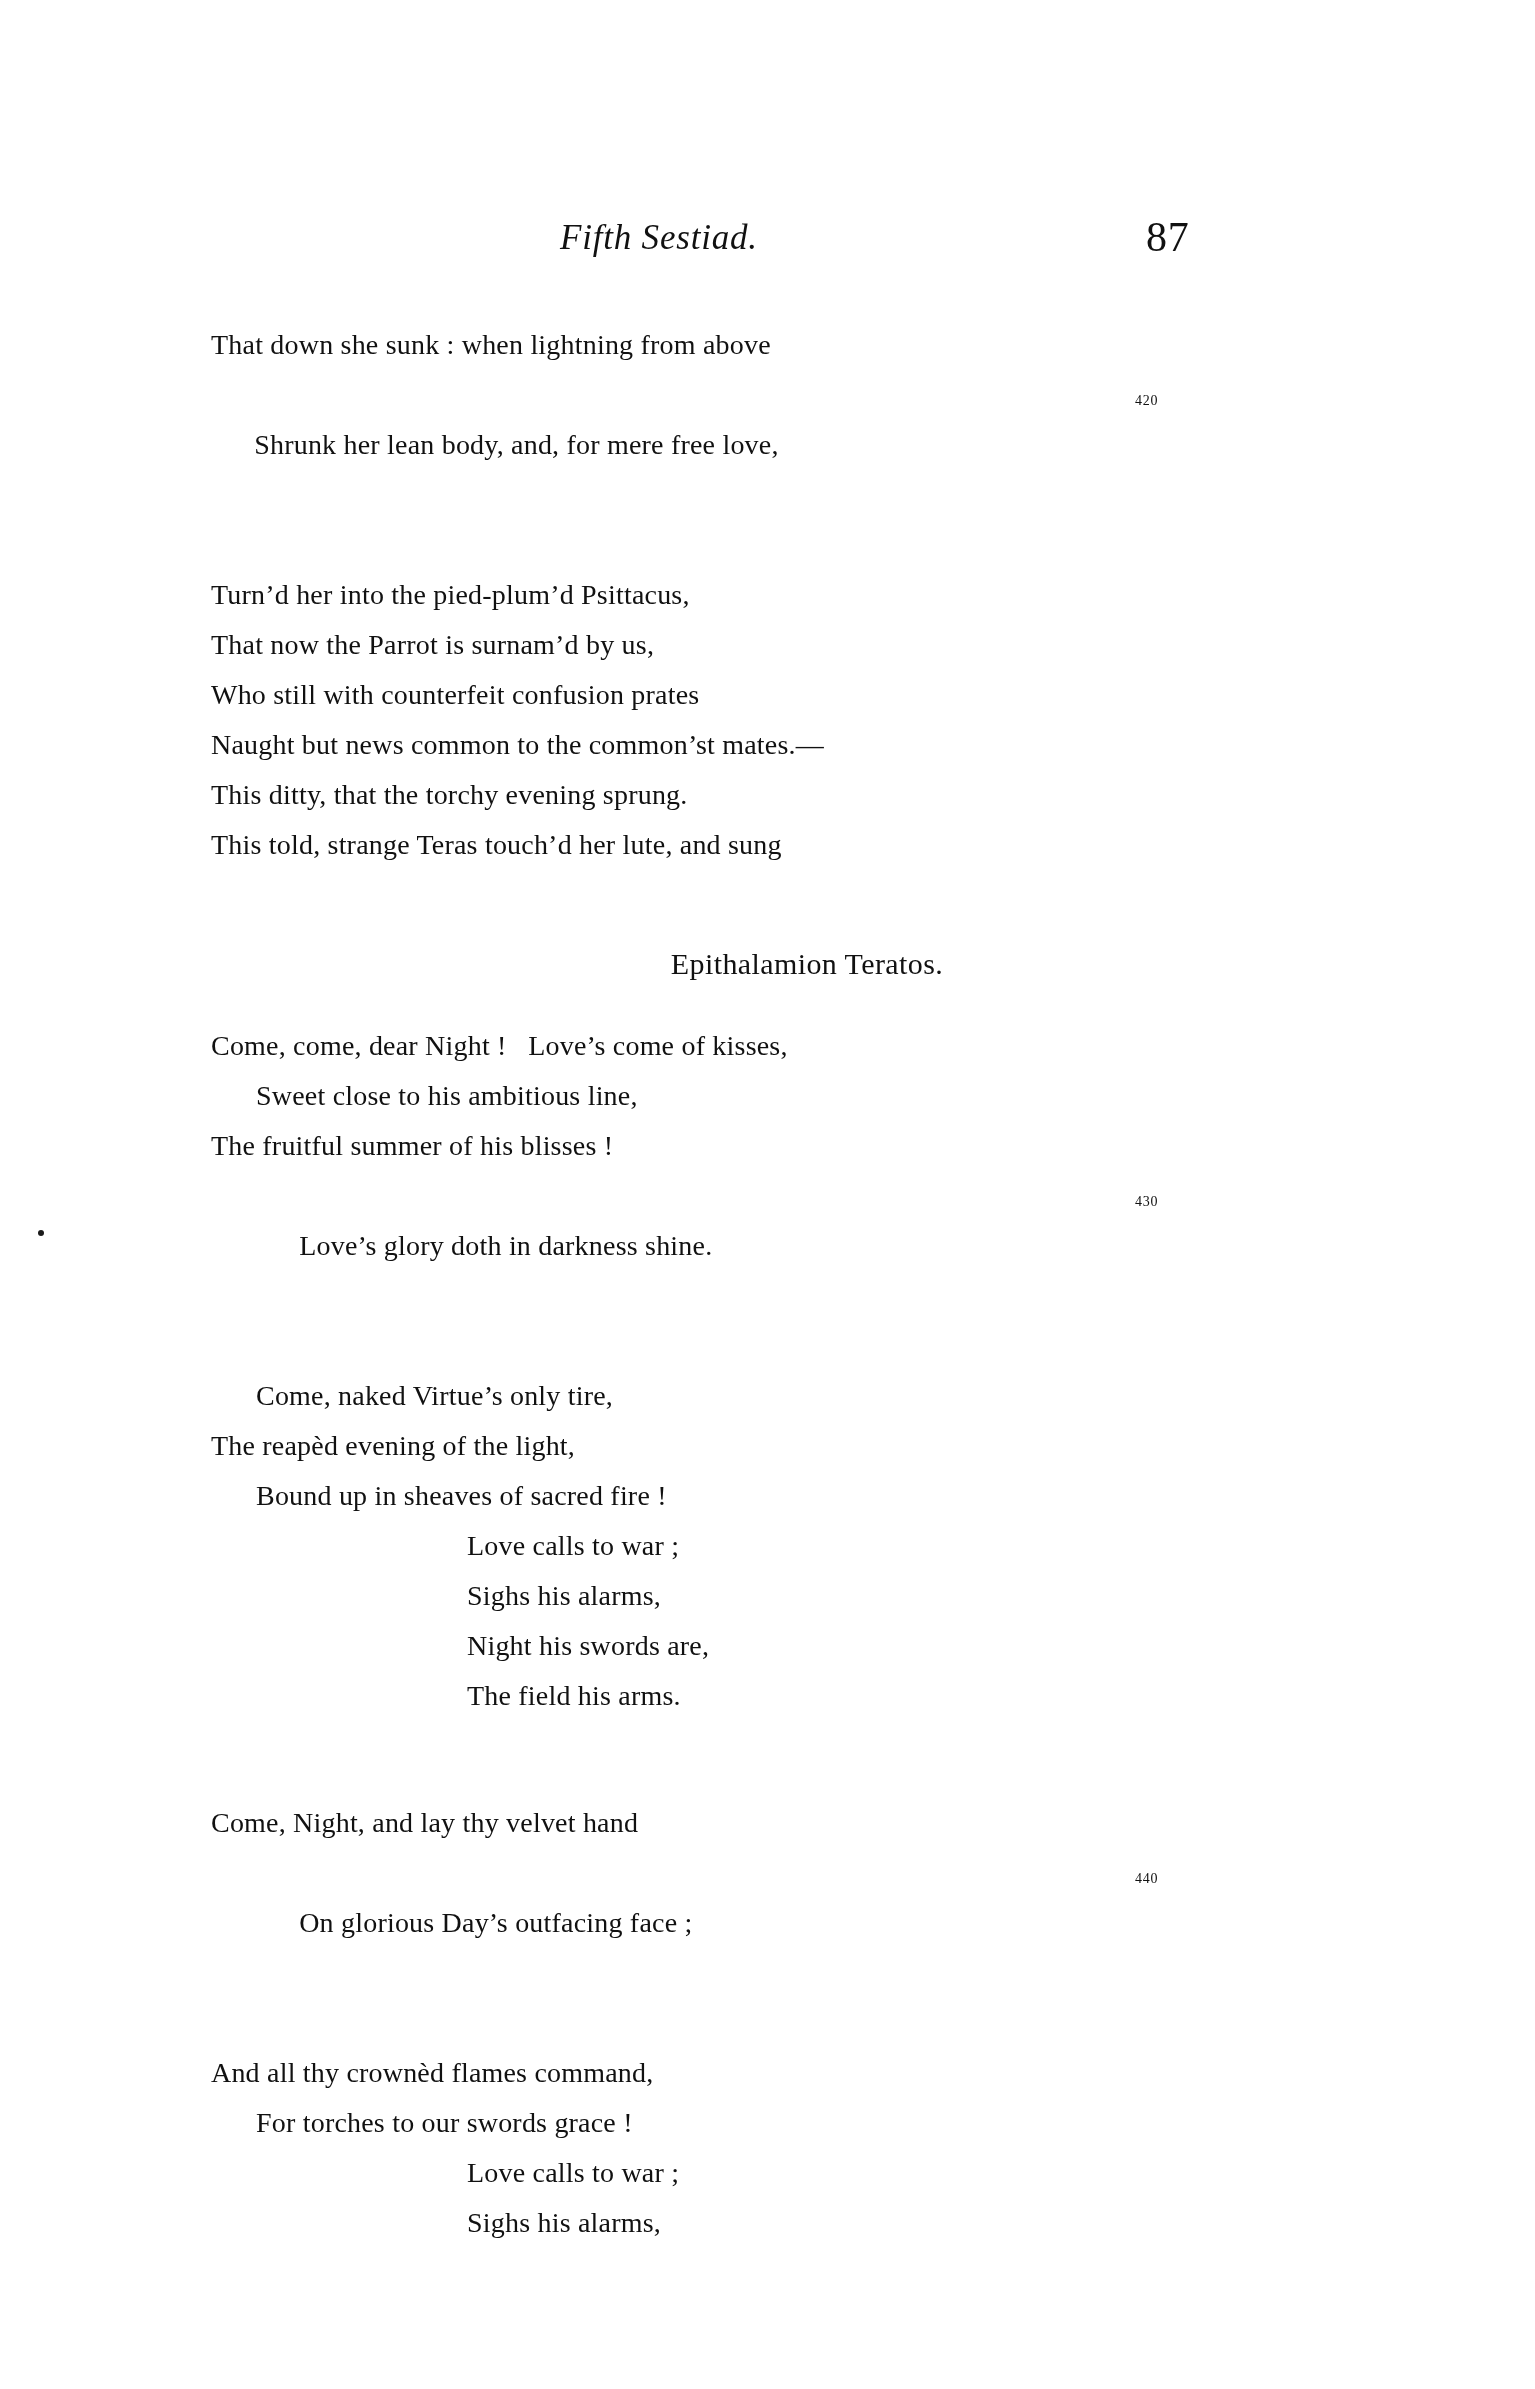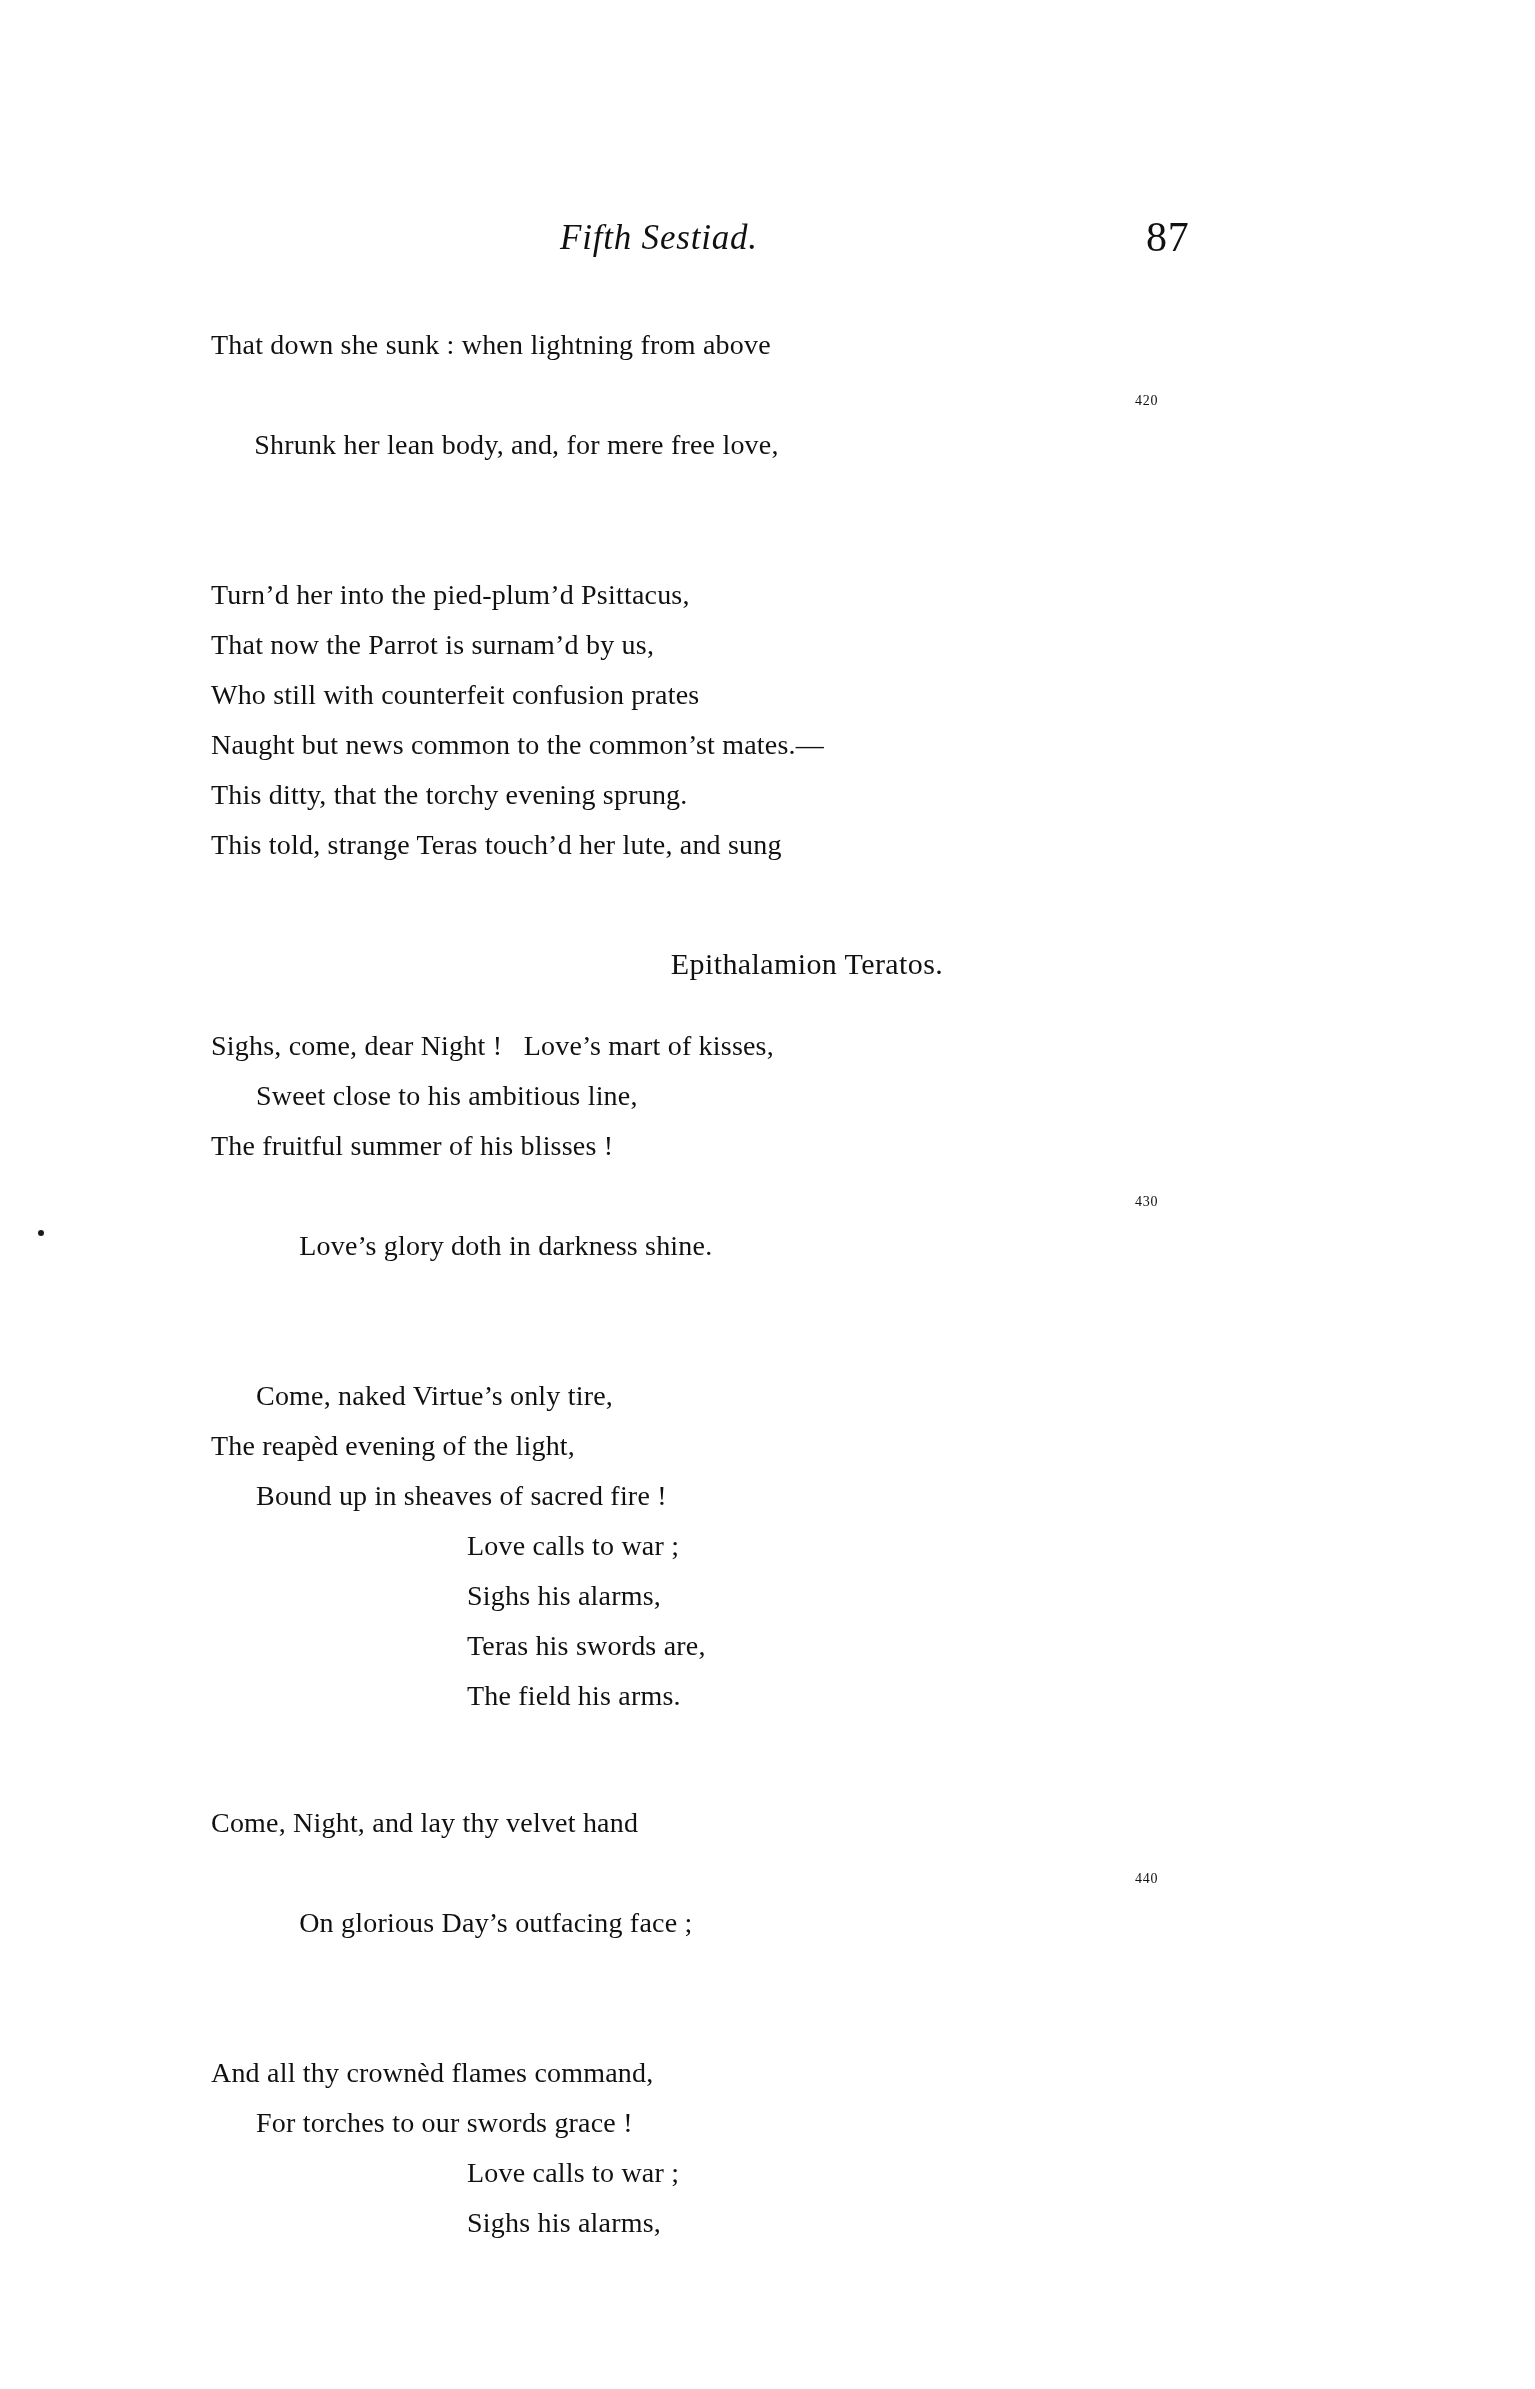--- a/index.html
+++ b/index.html
@@ -114,33 +114,33 @@
     <div class="line">Naught but news common to the common’st mates.—</div>
     <div class="line">This ditty, that the torchy evening sprung.</div>
     <div class="line">This told, strange Teras touch’d her lute, and sung</div>
 
     <div class="gap-large"></div>
 
     <div class="section-title">Epithalamion Teratos.</div>
 
     <div class="gap-med"></div>
 
-    <div class="line">Sighs, come, dear Night !   Love’s mart of kisses,</div>
+    <div class="line">Come, come, dear Night !   Love’s come of kisses,</div>
     <div class="line indent1">Sweet close to his ambitious line,</div>
     <div class="line">The fruitful summer of his blisses !</div>
     <div class="line indent1">
       <span>Love’s glory doth in darkness shine.</span>
       <span class="marginno">430</span>
     </div>
     <div class="line indent1">Come, naked Virtue’s only tire,</div>
     <div class="line">The reapèd evening of the light,</div>
     <div class="line indent1">Bound up in sheaves of sacred fire !</div>
     <div class="line indent2">Love calls to war ;</div>
     <div class="line indent2">Sighs his alarms,</div>
-    <div class="line indent2">Teras his swords are,</div>
+    <div class="line indent2">Night his swords are,</div>
     <div class="line indent2">The field his arms.</div>
 
     <div class="gap-large"></div>
 
     <div class="line">Come, Night, and lay thy velvet hand</div>
     <div class="line indent1">
       <span>On glorious Day’s outfacing face ;</span>
       <span class="marginno">440</span>
     </div>
     <div class="line">And all thy crownèd flames command,</div>

